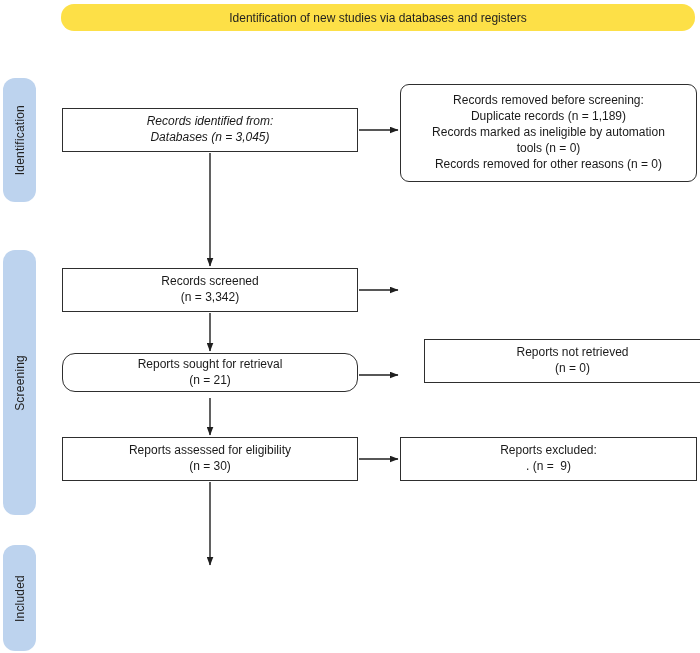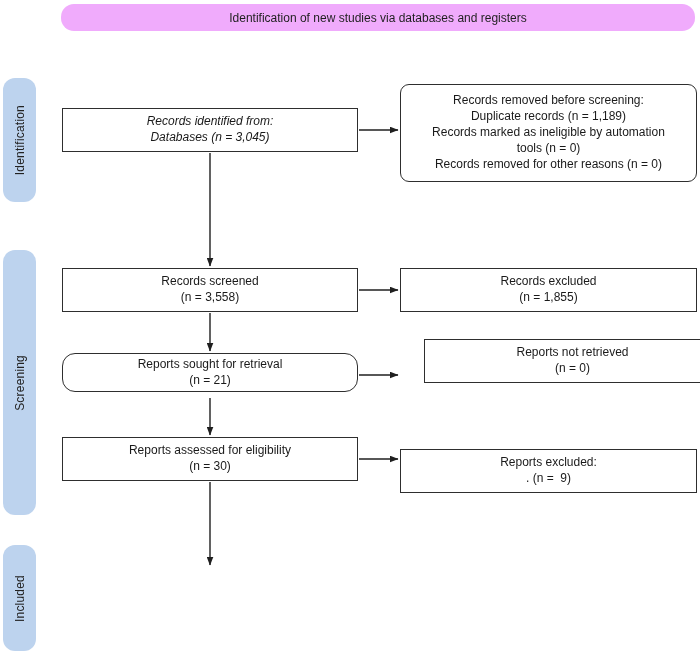--- a/index.html
+++ b/index.html
@@ -9,21 +9,21 @@
     height: 653px;
     background: #ffffff;
     font-family: "Liberation Sans", sans-serif;
     color: #1a1a1a;
     overflow: hidden;
   }
   .banner {
     position: absolute;
     left: 61px; top: 4px;
     width: 634px; height: 27px;
-    background: #f0abfc;
+    background: #fde047;
     border-radius: 13px;
     display: flex; align-items: center; justify-content: center;
     font-size: 12px;
     color: #1f1f1f;
     box-sizing: border-box;
   }
   .stage {
     position: absolute;
     left: 3px;
     width: 33px;
@@ -56,21 +56,21 @@
   }
   .col-left  { left: 62px;  width: 296px; }
   .col-right { left: 400px; width: 297px; }
   .box-a { top: 108px; height: 44px; font-style: italic; }
   .box-b { top: 84px;  height: 98px; border-radius: 9px; }
   .box-c { top: 268px; height: 44px; }
   .box-d { top: 268px; height: 44px; }
   .box-e { top: 353px; height: 39px; border-radius: 13px; }
   .box-f { top: 339px; height: 44px; margin-left: 24px; }
   .box-g { top: 437px; height: 44px; }
-  .box-h { top: 437px; height: 44px; margin-top: 12px; }
+  .box-h { top: 437px; height: 44px; }
   .box-i { top: 567px; height: 58px; }
   #arrow-layer {
     position: absolute;
     left: 0; top: 0;
     width: 700px; height: 653px;
     pointer-events: none;
   }
 </style>
 </head>
 <body>
@@ -92,23 +92,21 @@
   </div>
 
   <div class="flowbox col-left box-a">Records identified from:
 Databases (n = 3,045)</div>
   <div class="flowbox col-right box-b">Records removed before screening:
 Duplicate records (n = 1,189)
 Records marked as ineligible by automation
 tools (n = 0)
 Records removed for other reasons (n = 0)</div>
   <div class="flowbox col-left box-c">Records screened
-(n = 3,558)</div>
-  <div class="flowbox col-right box-d">Records excluded
-(n = 1,855)</div>
+(n = 3,342)</div>
   <div class="flowbox col-left box-e">Reports sought for retrieval
 (n = 21)</div>
   <div class="flowbox col-right box-f">Reports not retrieved
 (n = 0)</div>
   <div class="flowbox col-left box-g">Reports assessed for eligibility
 (n = 30)</div>
   <div class="flowbox col-right box-h">Reports excluded:
 . (n =  9)</div>
 
   <svg id="arrow-layer" viewBox="0 0 700 653" xmlns="http://www.w3.org/2000/svg">

